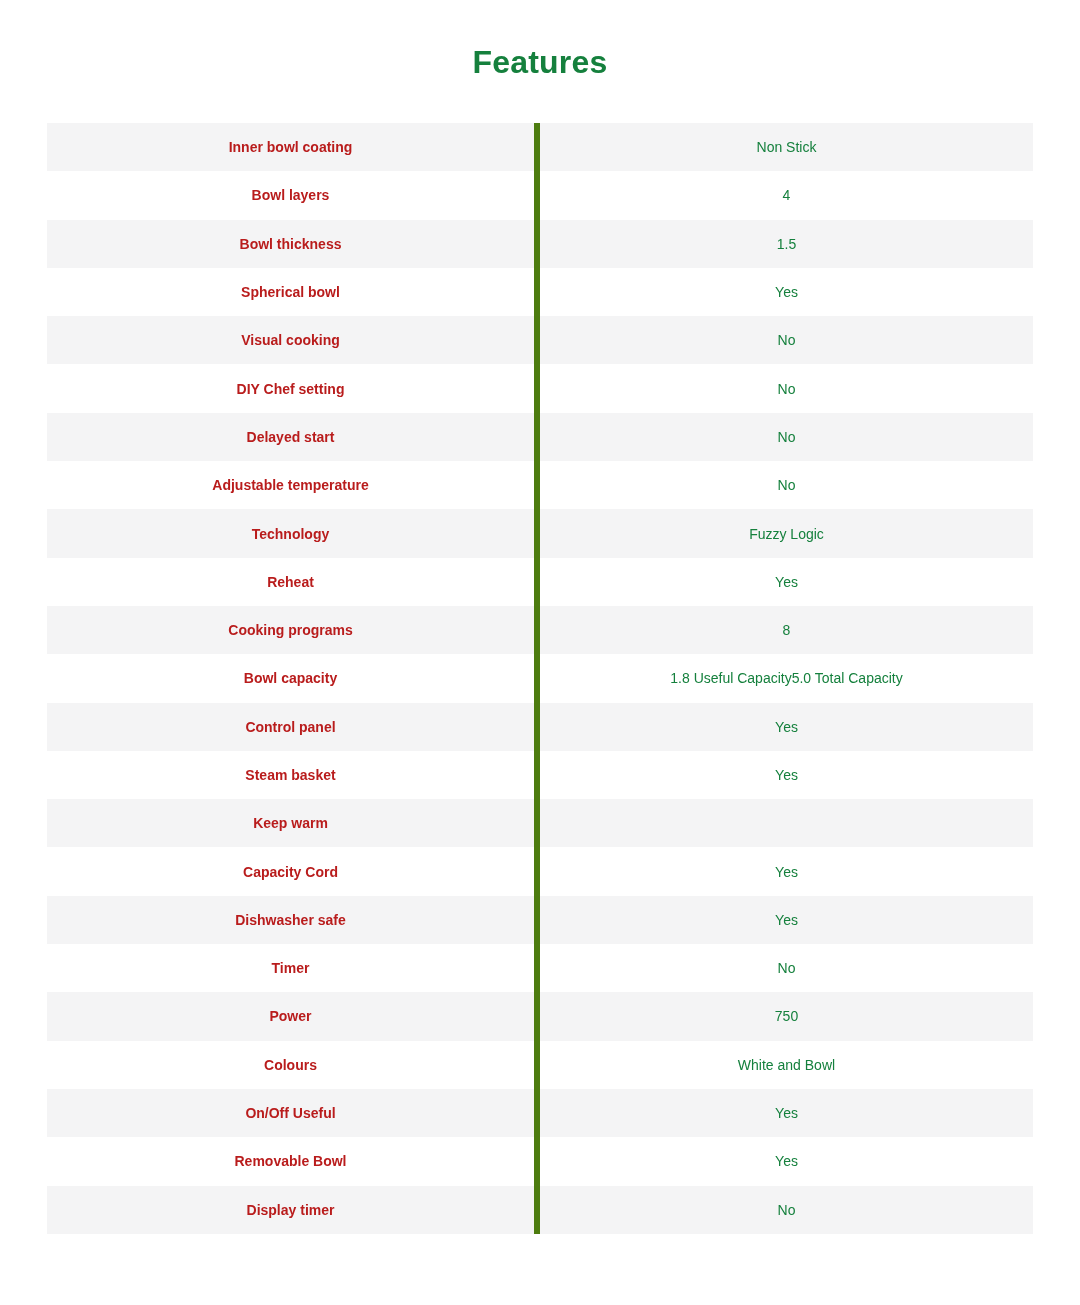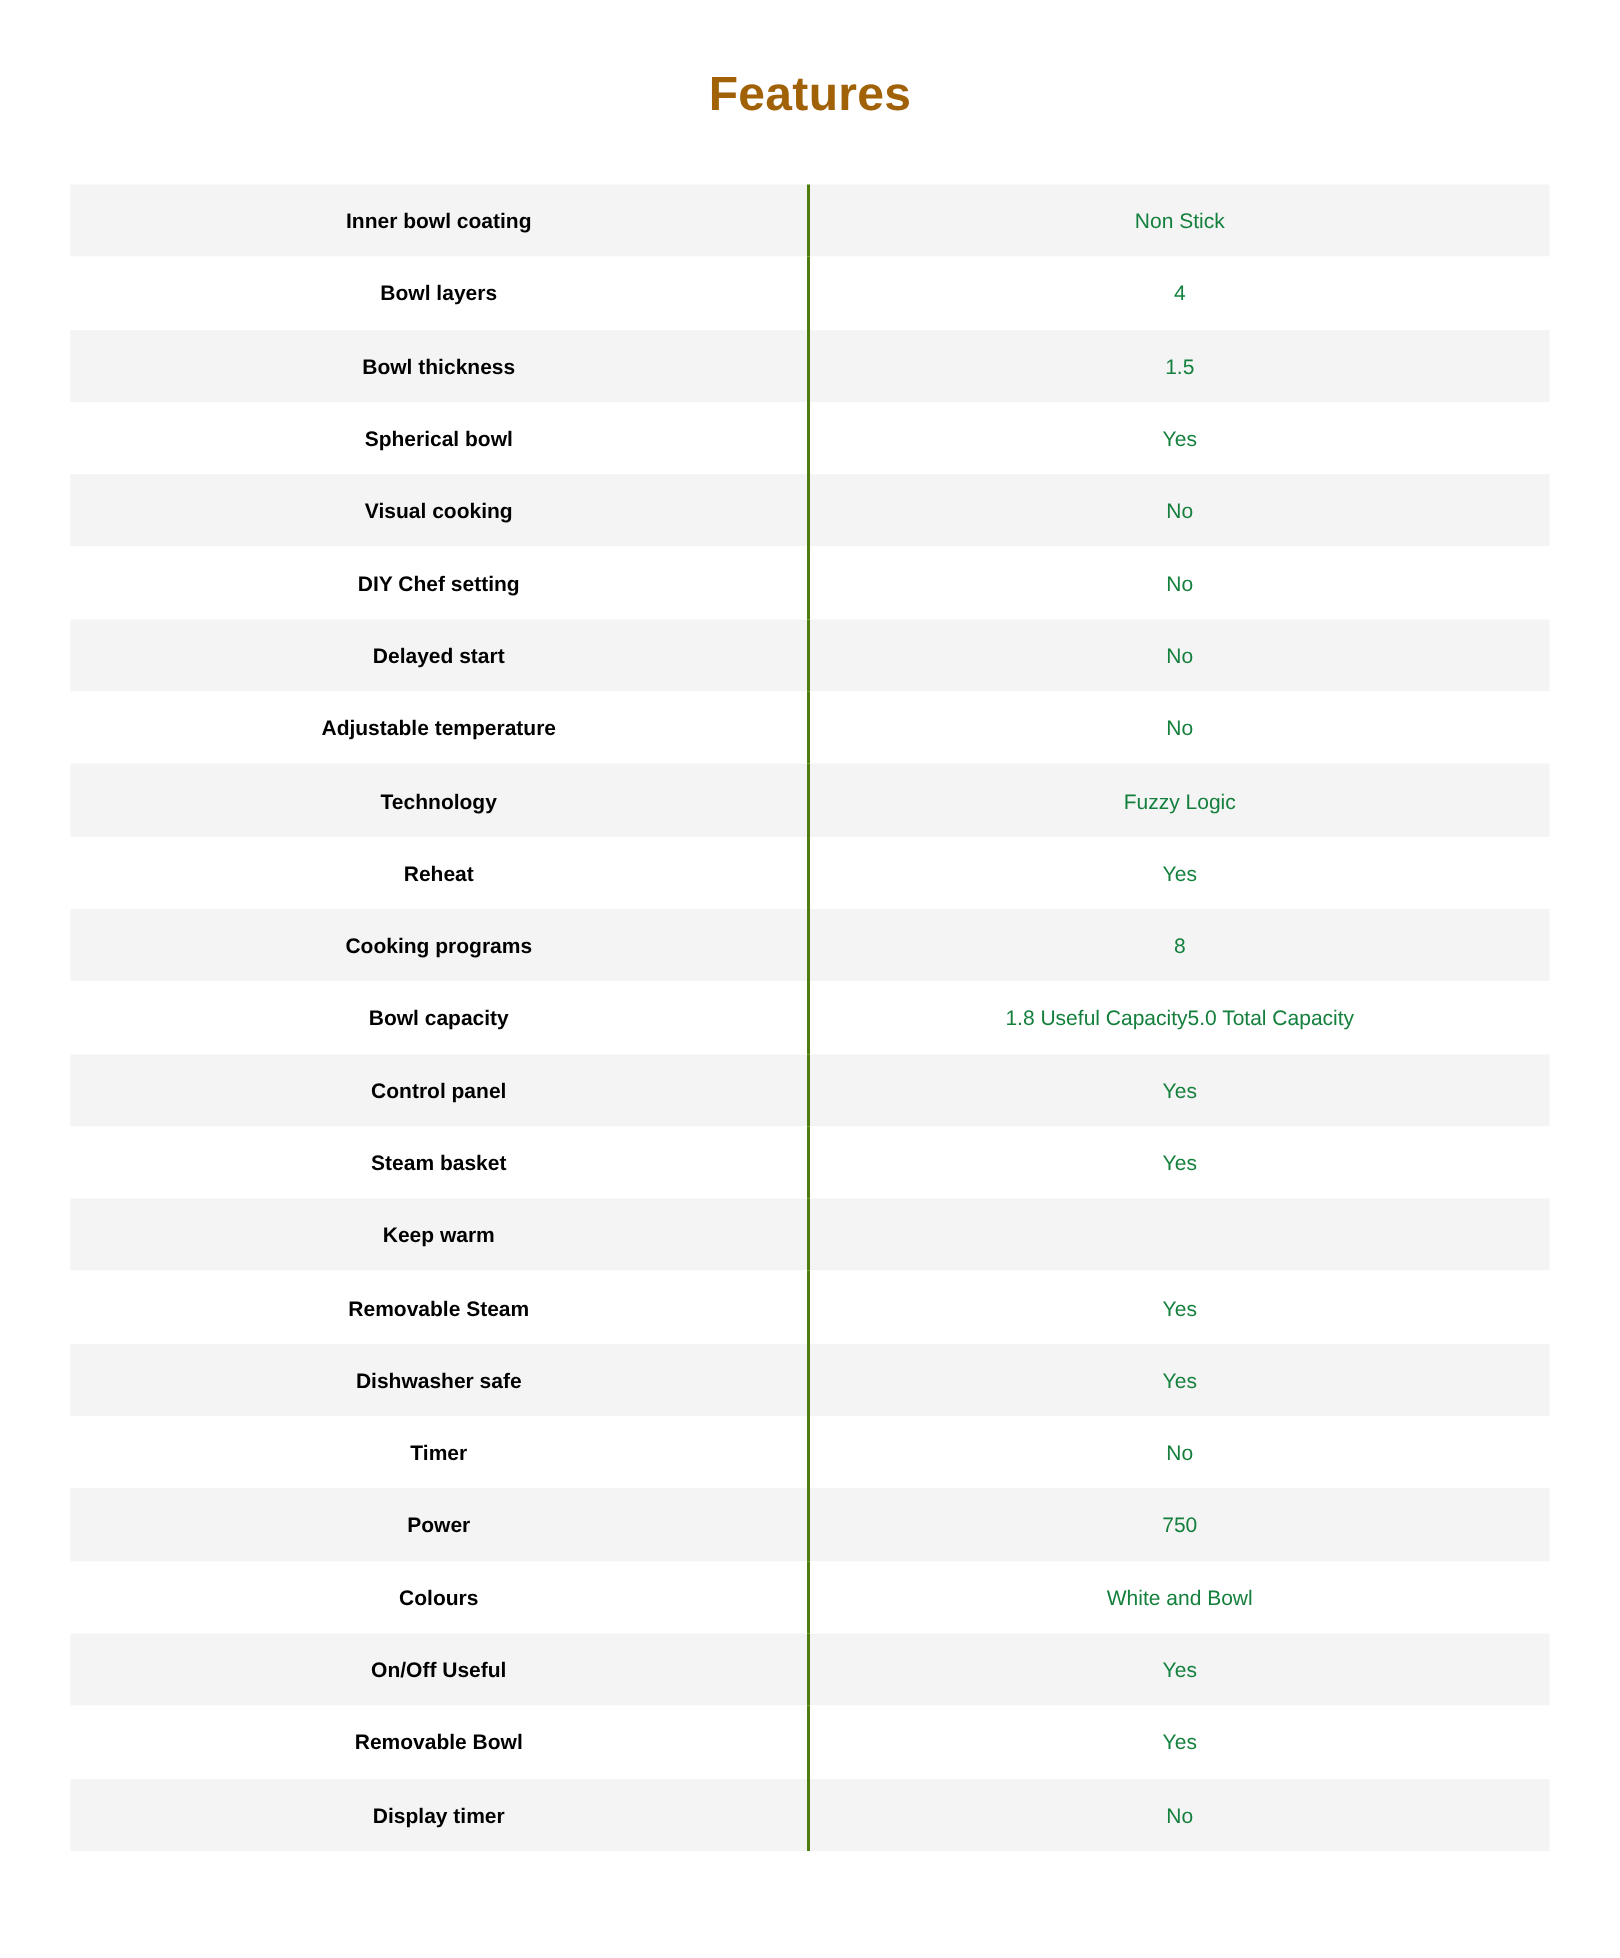--- a/index.html
+++ b/index.html
@@ -48,33 +48,33 @@
     display: flex;
     align-items: center;
     justify-content: center;
     text-align: center;
     font-size: 14px;
     padding: 0 20px;
   }
 
   .cell.label {
     font-weight: bold;
-    color: #000000;
-    border-right: 2px solid #4d7c0f;
+    color: #b91c1c;
+    border-right: 6px solid #4d7c0f;
   }
 
   .cell.value {
     font-weight: normal;
     color: #15803d;
   }
 </style>
 </head>
 <body>
 
-<h1 class="page-title" style="color: #a16207;">Features</h1>
+<h1 class="page-title" style="color: #15803d;">Features</h1>
 
 <div class="features-table">
   <div class="feature-row">
     <div class="cell label">Inner bowl coating</div>
     <div class="cell value">Non Stick</div>
   </div>
 
   <div class="feature-row">
     <div class="cell label">Bowl layers</div>
     <div class="cell value">4</div>
@@ -138,21 +138,21 @@
   <div class="feature-row">
     <div class="cell label">Steam basket</div>
     <div class="cell value">Yes</div>
   </div>
 
   <div class="feature-row">
     <div class="cell label">Keep warm</div>
   </div>
 
   <div class="feature-row">
-    <div class="cell label">Removable Steam</div>
+    <div class="cell label">Capacity Cord</div>
     <div class="cell value">Yes</div>
   </div>
 
   <div class="feature-row">
     <div class="cell label">Dishwasher safe</div>
     <div class="cell value">Yes</div>
   </div>
 
   <div class="feature-row">
     <div class="cell label">Timer</div>

